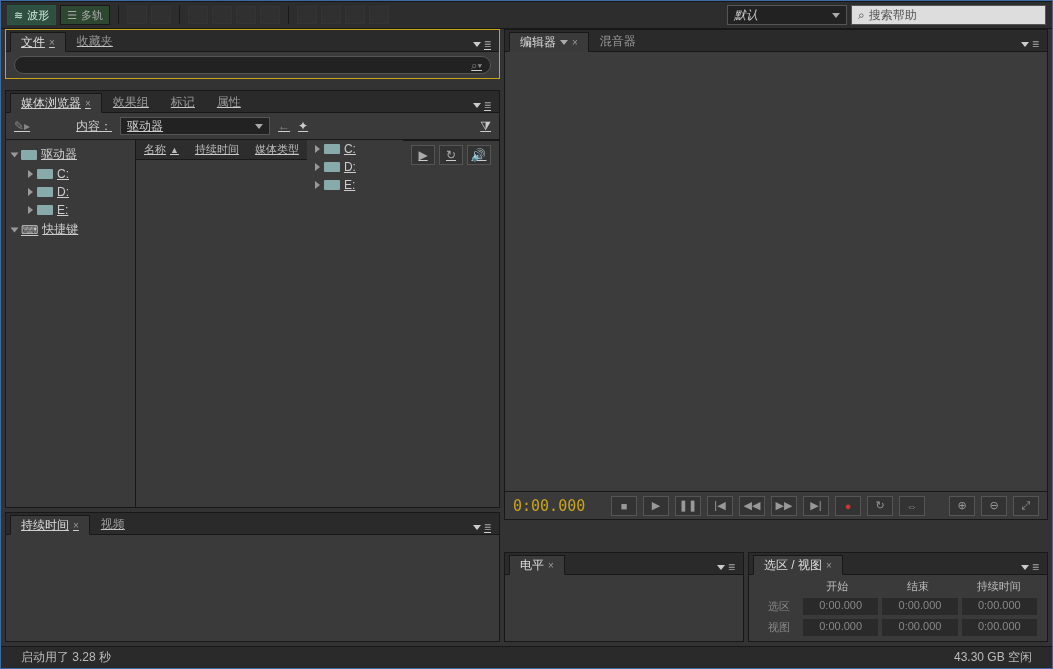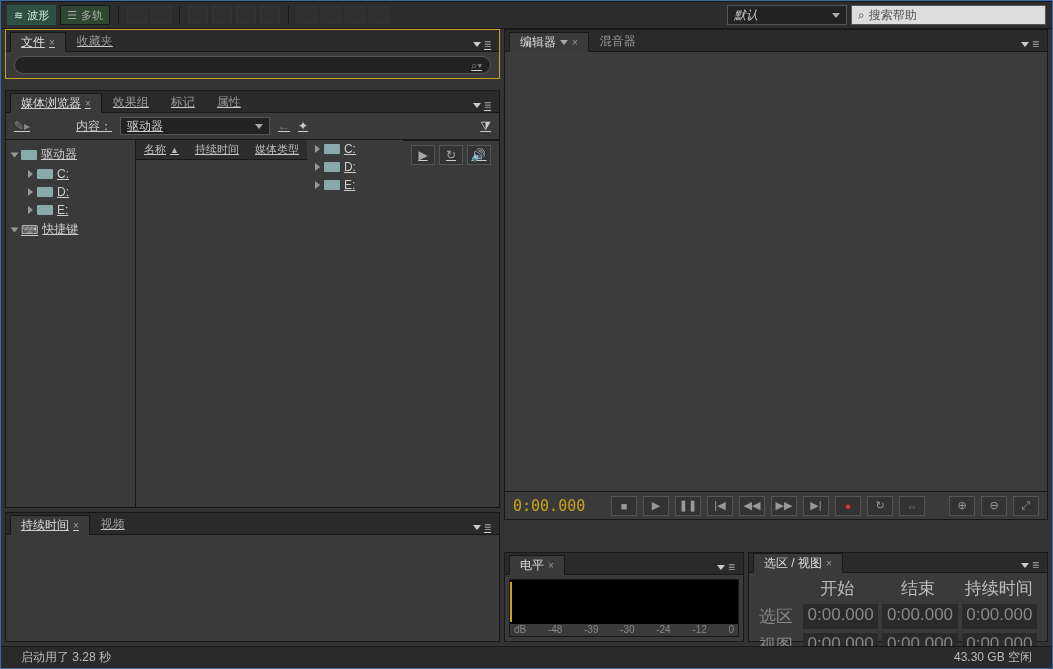--- a/index.html
+++ b/index.html
@@ -80,27 +80,27 @@
 .transport { height:28px; border-top:1px solid #181818; display:flex; align-items:center; padding:0 8px; gap:6px;}
 .timecode { color:#c9a41a; font-size:15px; font-family:monospace; }
 .tbtn { width:26px; height:20px; background:#333; border:1px solid #555; display:flex; align-items:center; justify-content:center; color:#999; font-size:11px;}
 .tbtn.rec { color:#c33; }
 
 
 .bottom-row { display:flex; gap:4px; height:90px; }
 .levels-body { flex:1; background:#000; margin:4px; border:1px solid #181818; position:relative;}
 .levels-body .bar { position:absolute; left:0; top:2px; bottom:14px; width:2px; background:#c9a41a;}
 .db-scale { position:absolute; left:0; right:0; bottom:0; height:12px; display:flex; justify-content:space-between; padding:0 4px; font-size:10px; color:#888; background:#3a3a3a;}
-.selview-body { flex:1; padding:4px 8px; font-size:17px; }
+.selview-body { flex:1; padding:4px 8px; font-size:11px; }
 .sv-head { display:flex; color:#bbb; }
 .sv-head div { flex:1; text-align:center; }
 .sv-head div:first-child { flex:0 0 40px;}
 .sv-row { display:flex; color:#888; margin-top:4px;}
 .sv-row div { flex:1; text-align:center; background:#2a2a2a; margin:0 2px; padding:1px 0;}
-.sv-row div:first-child { flex:0 0 40px; background:none; text-align:left;}
+.sv-row div:first-child { flex:0 0 40px; background:none; text-align:center;}
 
 
 .statusbar { height:22px; background:#2a2a2a; border-top:1px solid #181818; display:flex; align-items:center; padding:0 20px; color:#bbb; font-size:12px; justify-content:space-between;}
 .vr { width:1px; height:18px; background:#181818; margin:0 4px;}
 .tool-ghost { width:20px; height:18px; border:1px solid #3a3a3a; background:#333; opacity:0.6;}
 </style>
 </head>
 <body>
 
 <div class="win-frame">
@@ -297,32 +297,20 @@
 
         <div class="bottom-row">
           <div class="panel" style="flex:1;">
             <div class="panel-tabs">
               <div class="tab active">
                 <span>电平</span>
                   <span class="x">×</span>
               </div>
               <div class="panel-menu"><span class="tri-down"></span>≡</div>
             </div>
-            <div class="levels-body">
-              <div class="bar"></div>
-              <div class="db-scale">
-                <span>dB</span>
-                <span>-48</span>
-                <span>-39</span>
-                <span>-30</span>
-                <span>-24</span>
-                <span>-12</span>
-                <span>0</span>
-              </div>
-            </div>
           </div>
           <div class="panel" style="width:300px;">
             <div class="panel-tabs">
               <div class="tab active">
                 <span>选区 / 视图</span>
                   <span class="x">×</span>
               </div>
               <div class="panel-menu"><span class="tri-down"></span>≡</div>
             </div>
             <div class="selview-body">

